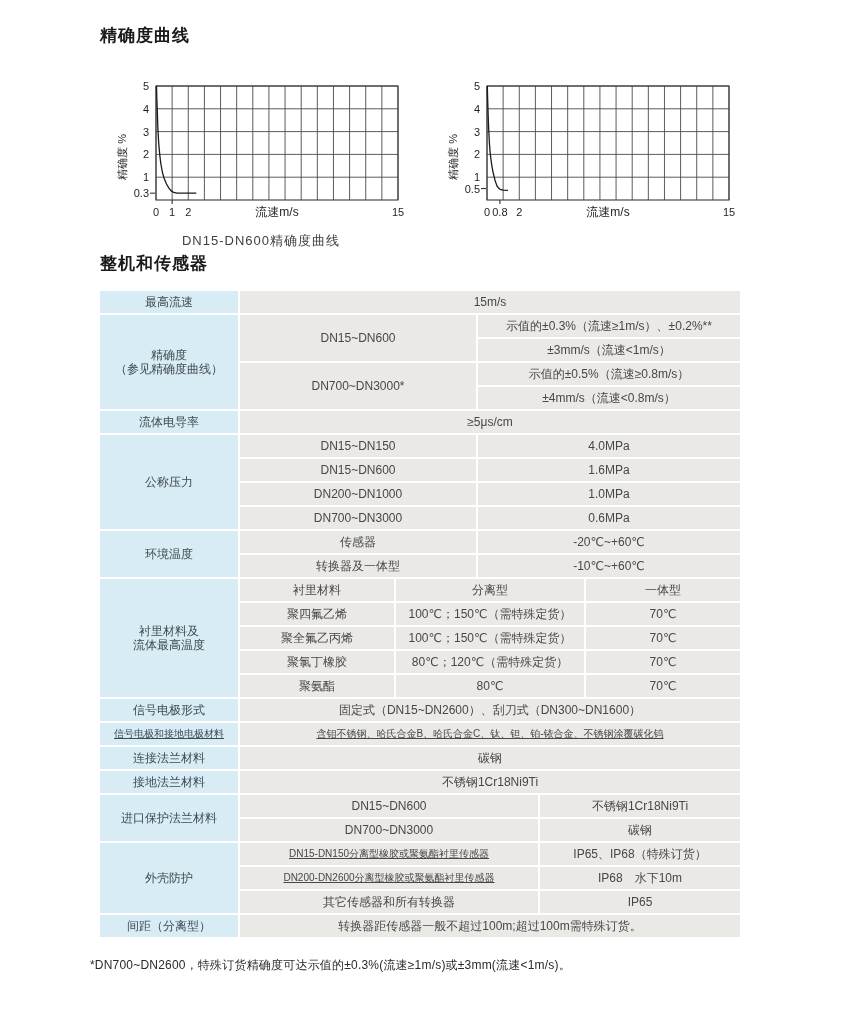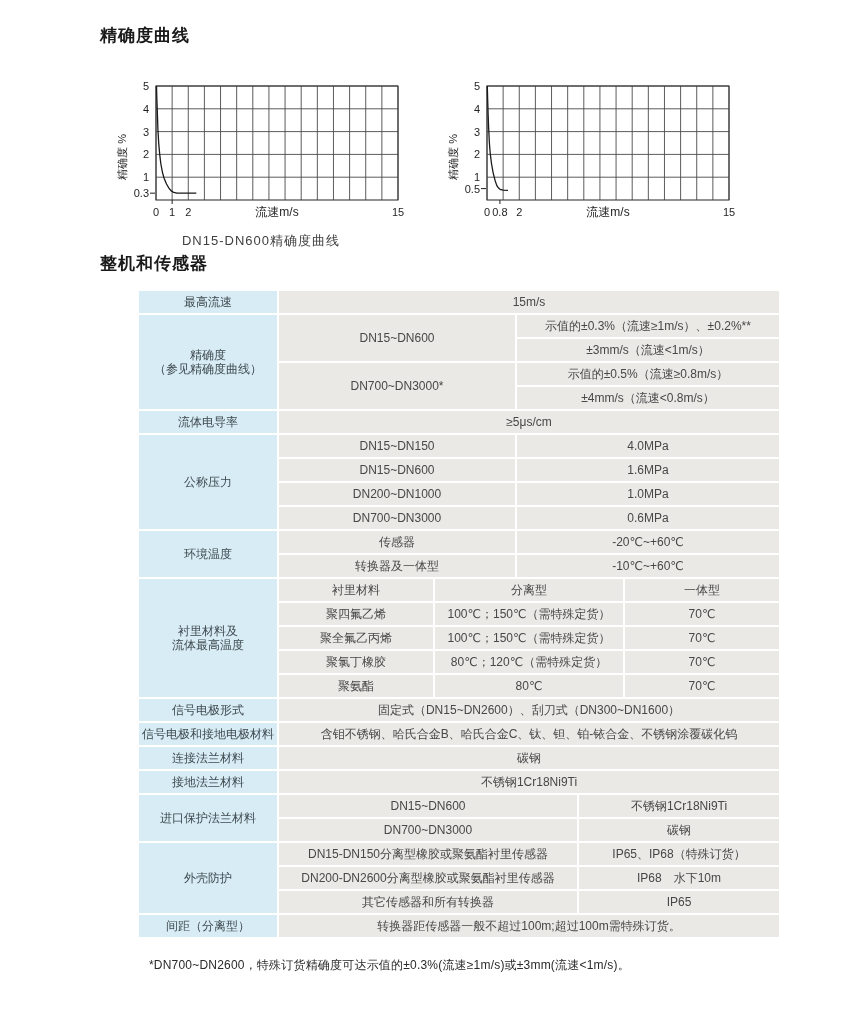--- a/index.html
+++ b/index.html
@@ -1,42 +1,42 @@
 <!DOCTYPE html>
 <html><head>
 <meta charset="utf-8">
 <style>
   html,body{margin:0;padding:0;}
   body{
     width:854px;height:1036px;background:#ffffff;position:relative;
     font-family:"Liberation Sans","DejaVu Sans",sans-serif;color:#333;
     -webkit-font-smoothing:antialiased;
   }
-  .abs{position:absolute;margin-left:39px;}
+  .abs{position:absolute;}
   .sec-title{
     font-size:17px;font-weight:bold;color:#1a1a1a;letter-spacing:1px;margin:0;
   }
   
   .chart{position:absolute;width:294px;text-align:center;}
   .chart svg{display:block;}
   .chart svg text{font-family:"Liberation Sans","DejaVu Sans",sans-serif;}
   .chart .caption{
     font-size:13px;color:#404040;margin-top:8px;letter-spacing:1px;white-space:nowrap;
   }
   
   table.spec{
     border-collapse:separate;border-spacing:2px;width:644px;table-layout:fixed;
     font-size:12px;color:#474747;
   }
   table.spec td{
     text-align:center;vertical-align:middle;height:22px;padding:0 2px;
     background:#eae9e6;line-height:1.2;overflow:hidden;white-space:nowrap;
   }
   table.spec td.lbl{background:#d8ecf5;color:#3f4a50;}
-  table.spec td.sm{font-size:12px;}
+  table.spec td.sm{font-size:10px;text-decoration:underline;}
   .footnotes{
     font-size:12px;color:#2a2a2a;line-height:18px;letter-spacing:0.2px;
   }
 </style>
 </head>
 <body>
 
 <h2 class="abs sec-title" style="left:100px;top:24px;">精确度曲线</h2>
 
 <div class="chart" style="left:114px;top:79px;">
@@ -270,15 +270,15 @@
   </tr>
 
   <tr>
     <td class="lbl">间距（分离型）</td>
     <td colspan="5">转换器距传感器一般不超过100m;超过100m需特殊订货。</td>
   </tr>
 </tbody>
     </table>
 </div>
 
-<div class="abs footnotes" style="left:110px;top:956px;">
+<div class="abs footnotes" style="left:90px;top:956px;">
   <div>*DN700~DN2600，特殊订货精确度可达示值的±0.3%(流速≥1m/s)或±3mm(流速&lt;1m/s)。</div>
 </div>
 
 </body></html>

